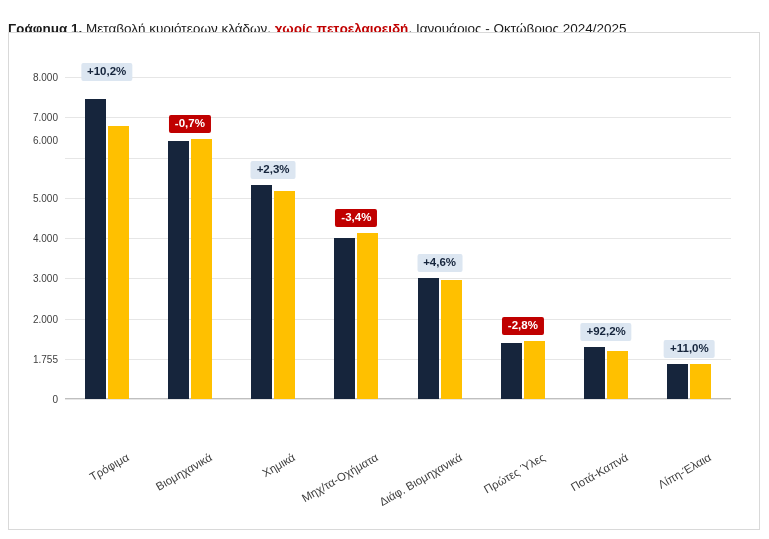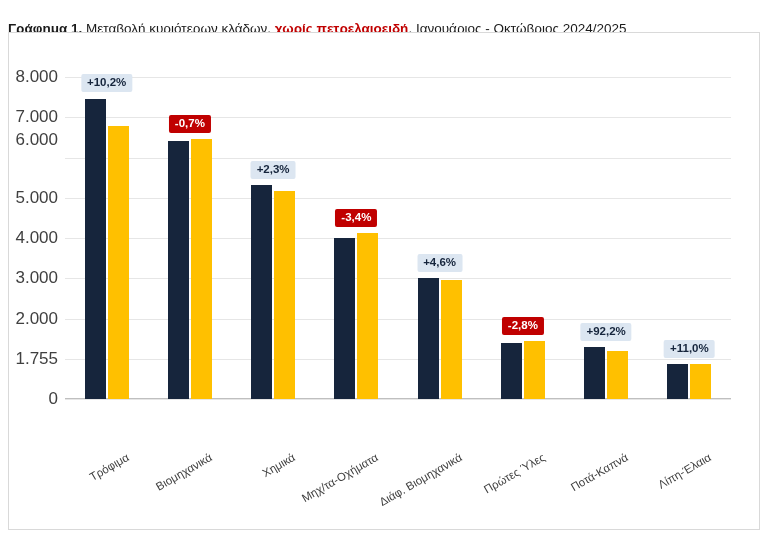--- a/index.html
+++ b/index.html
@@ -64,21 +64,21 @@
     width: 100%;
     height: 1px;
     background: #bfbfbf;
   }
 
   .ytick {
     position: absolute;
     right: 100%;
     margin-right: 7px;
     transform: translateY(-50%);
-    font-size: 17px;
+    font-size: 10px;
     color: #404040;
     white-space: nowrap;
   }
 
   
   .group {
     position: absolute;
     bottom: 0;
     display: flex;
     align-items: flex-end;
@@ -172,21 +172,21 @@
       <div class="ytick" style="top: 63px; text-align: center;">6.000</div>
       <div class="gridline" style="top: 40.25px;"></div>
       <div class="ytick" style="top: 40.25px;">7.000</div>
       <div class="gridline" style="top: 0px;"></div>
       <div class="ytick" style="top: 0px;">8.000</div>
       <div class="axis-line-x"></div>
       <div class="group" style="left: 16.625px; width: 50px;">
         <div class="bar s0" style="height: 299.863px; background: rgb(22, 37, 60);"></div>
         <div class="bar s1" style="height: 272.895px; background: rgb(255, 192, 0);"></div>
       </div>
-      <div class="badge pos" style="left: 41.625px; top: 15px;">+10,2%</div>
+      <div class="badge pos" style="left: 41.625px; top: 4px;">+10,2%</div>
       <div class="xlabel" style="left: -140.375px; width: 200px;">Τρόφιμα</div>
       <div class="group" style="left: 99.875px; width: 50px;">
         <div class="bar s0" style="height: 257.6px; background: rgb(22, 37, 60);"></div>
         <div class="bar s1" style="height: 260.015px; background: rgb(255, 192, 0);"></div>
       </div>
       <div class="badge neg" style="left: 124.875px; top: 55.985px;">-0,7%</div>
       <div class="xlabel" style="left: -57.125px; width: 200px;">Βιομηχανικά</div>
       <div class="group" style="left: 183.125px; width: 50px;">
         <div class="bar s0" style="height: 214.13px; background: rgb(22, 37, 60);"></div>
         <div class="bar s1" style="height: 208.093px; background: rgb(255, 192, 0);"></div>

